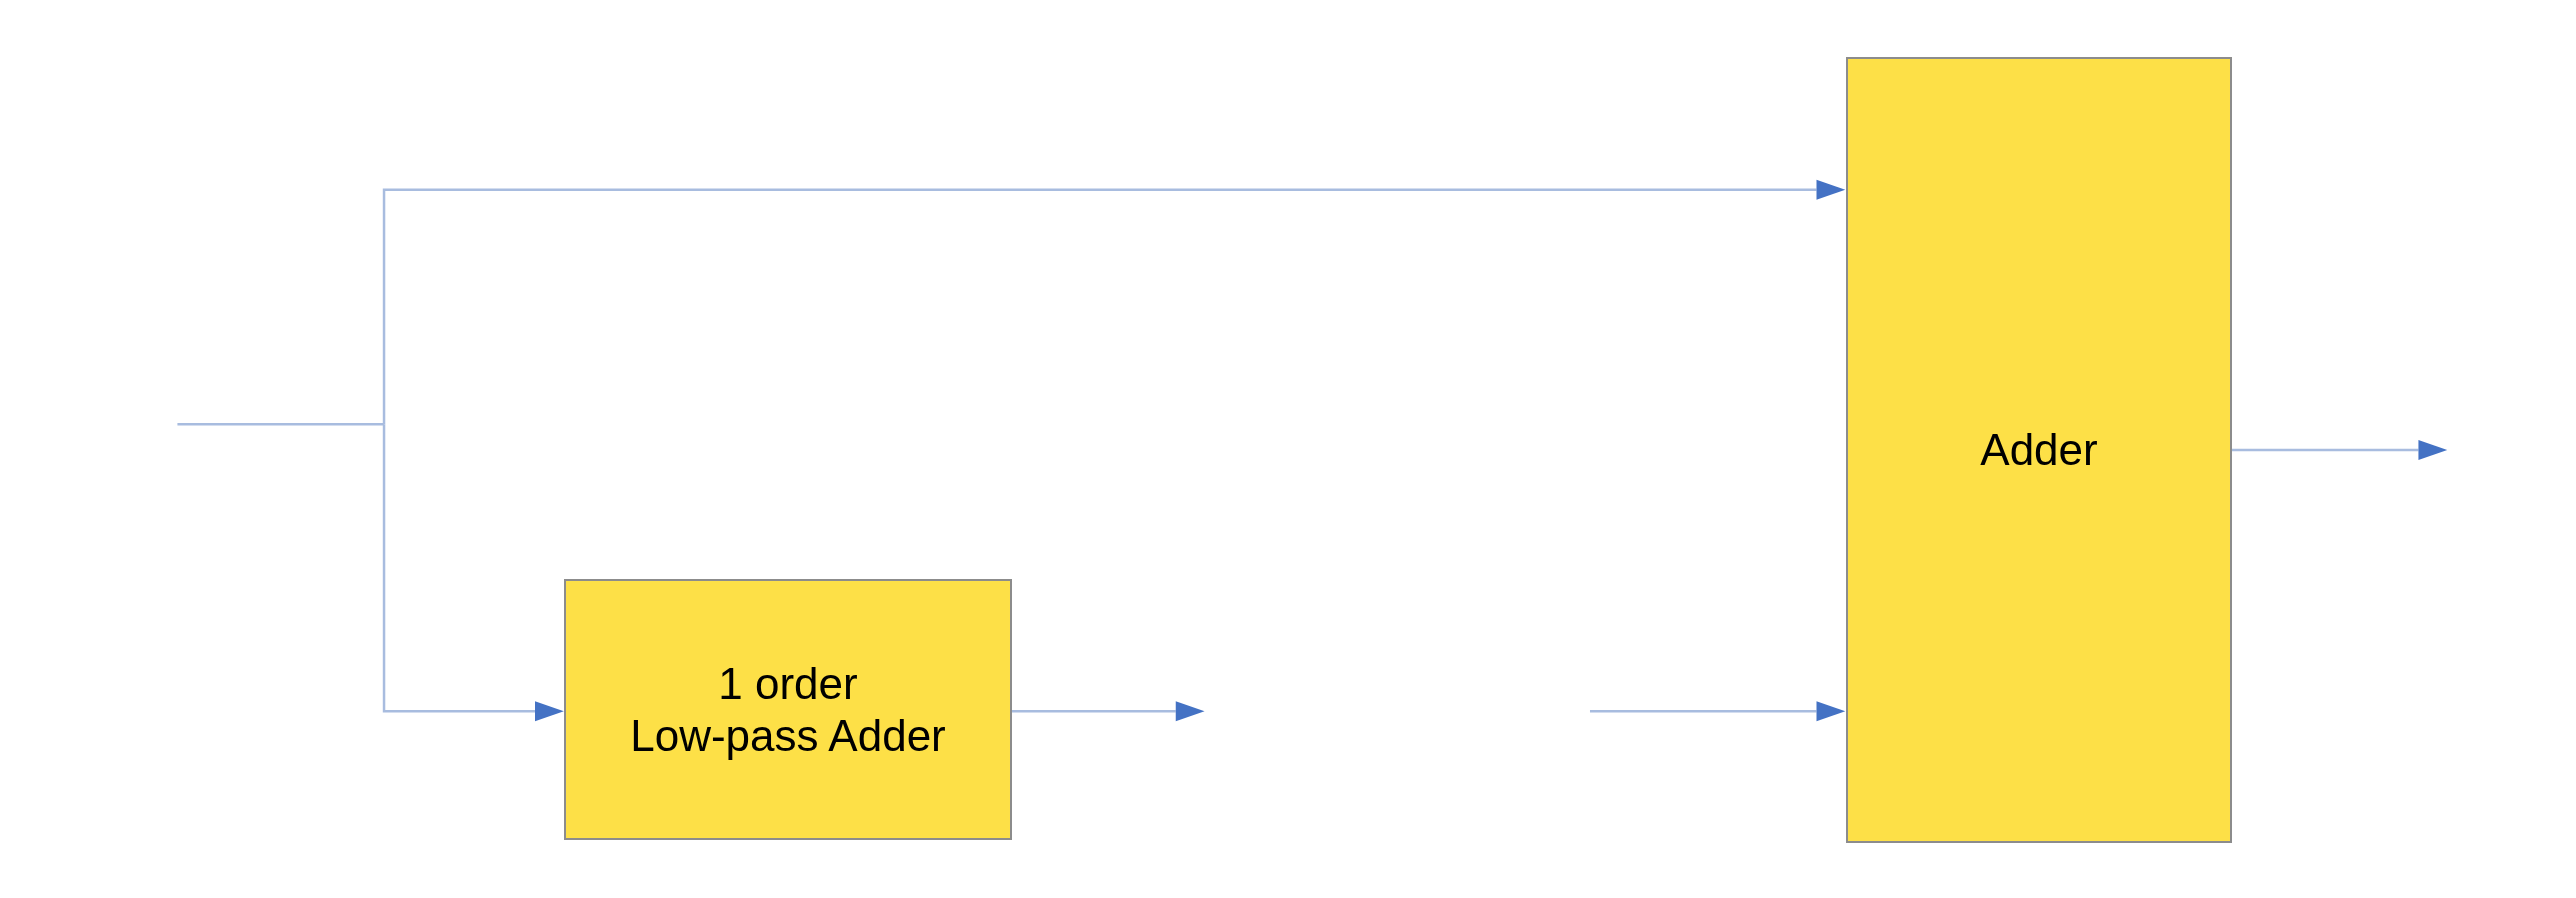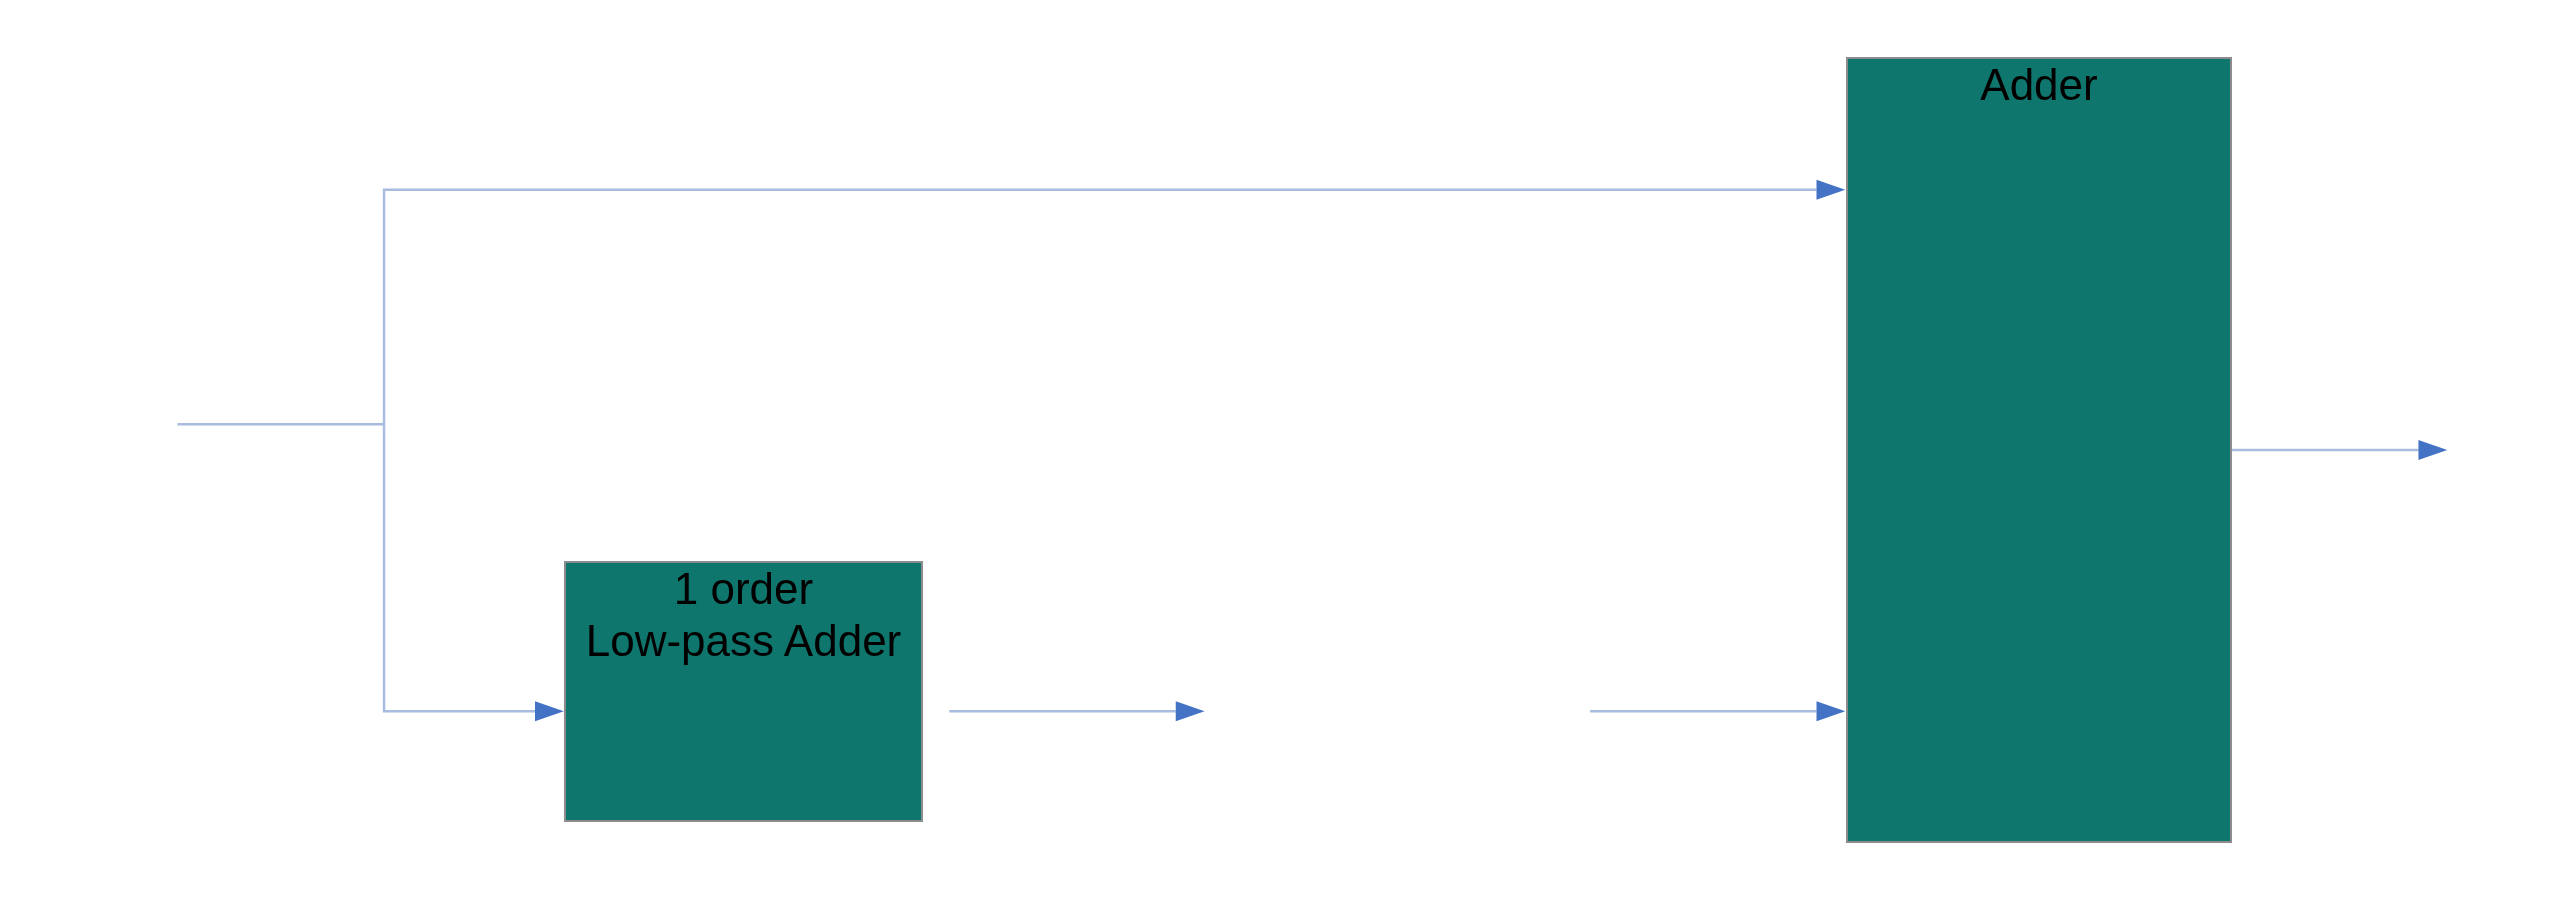--- a/index.html
+++ b/index.html
@@ -29,32 +29,32 @@
     stroke-linejoin: miter;
     stroke-linecap: butt;
   }
   .arrowhead {
     fill: #4472c4;
     stroke: none;
   }
   .node {
     position: absolute;
     box-sizing: border-box;
-    background: #0f766e;
+    background: #fde047;
     border: 2px solid #8c8c8c;
     display: flex;
     flex-direction: column;
     align-items: center;
-    justify-content: flex-start;
+    justify-content: center;
     text-align: center;
     color: #000000;
     font-size: 44px;
     line-height: 1.18;
   }
-  #node-lowpass { left: 564px; top: 561px; width: 359px; height: 261px; }
+  #node-lowpass { left: 564px; top: 579px; width: 448px; height: 261px; }
   #node-scaler  { left: 1205px; top: 579px; width: 386px; height: 262px; }
   #node-adder   { left: 1846px; top: 57px;  width: 386px; height: 786px; }
 </style>
 </head>
 <body>
 
 <div id="canvas">
 
   <svg id="wires" viewBox="0 0 2592 904" xmlns="http://www.w3.org/2000/svg">
 

